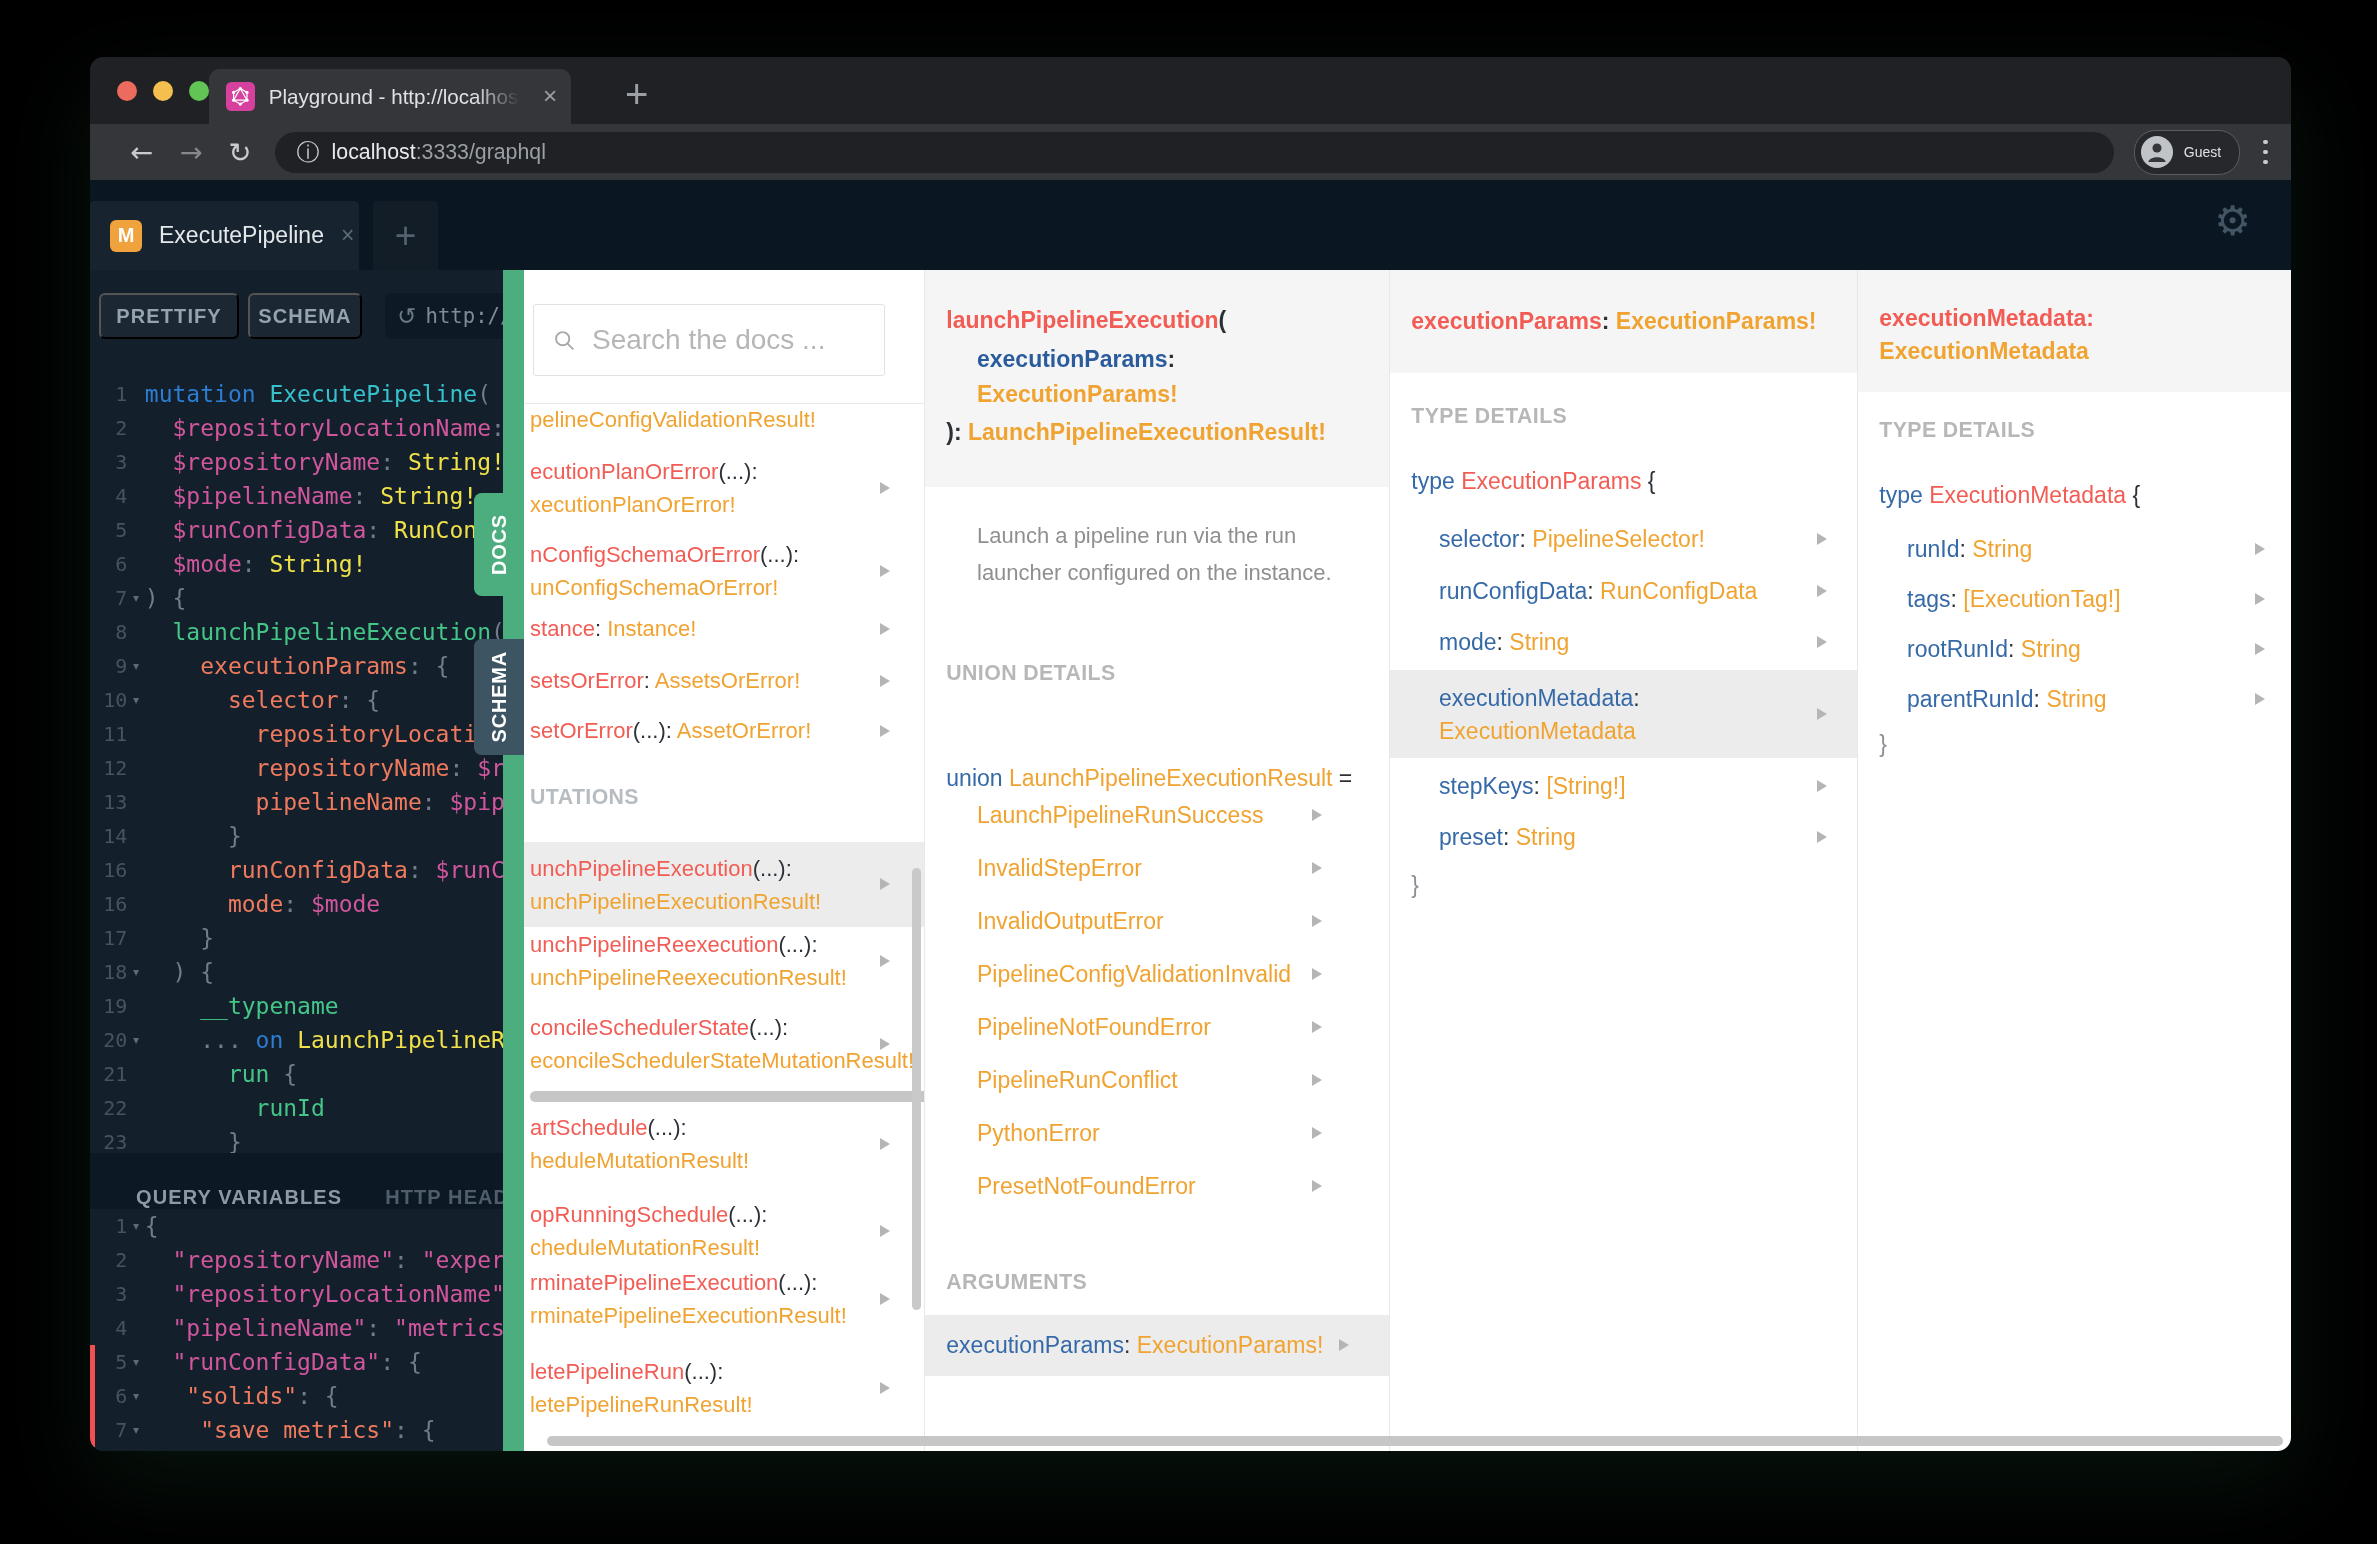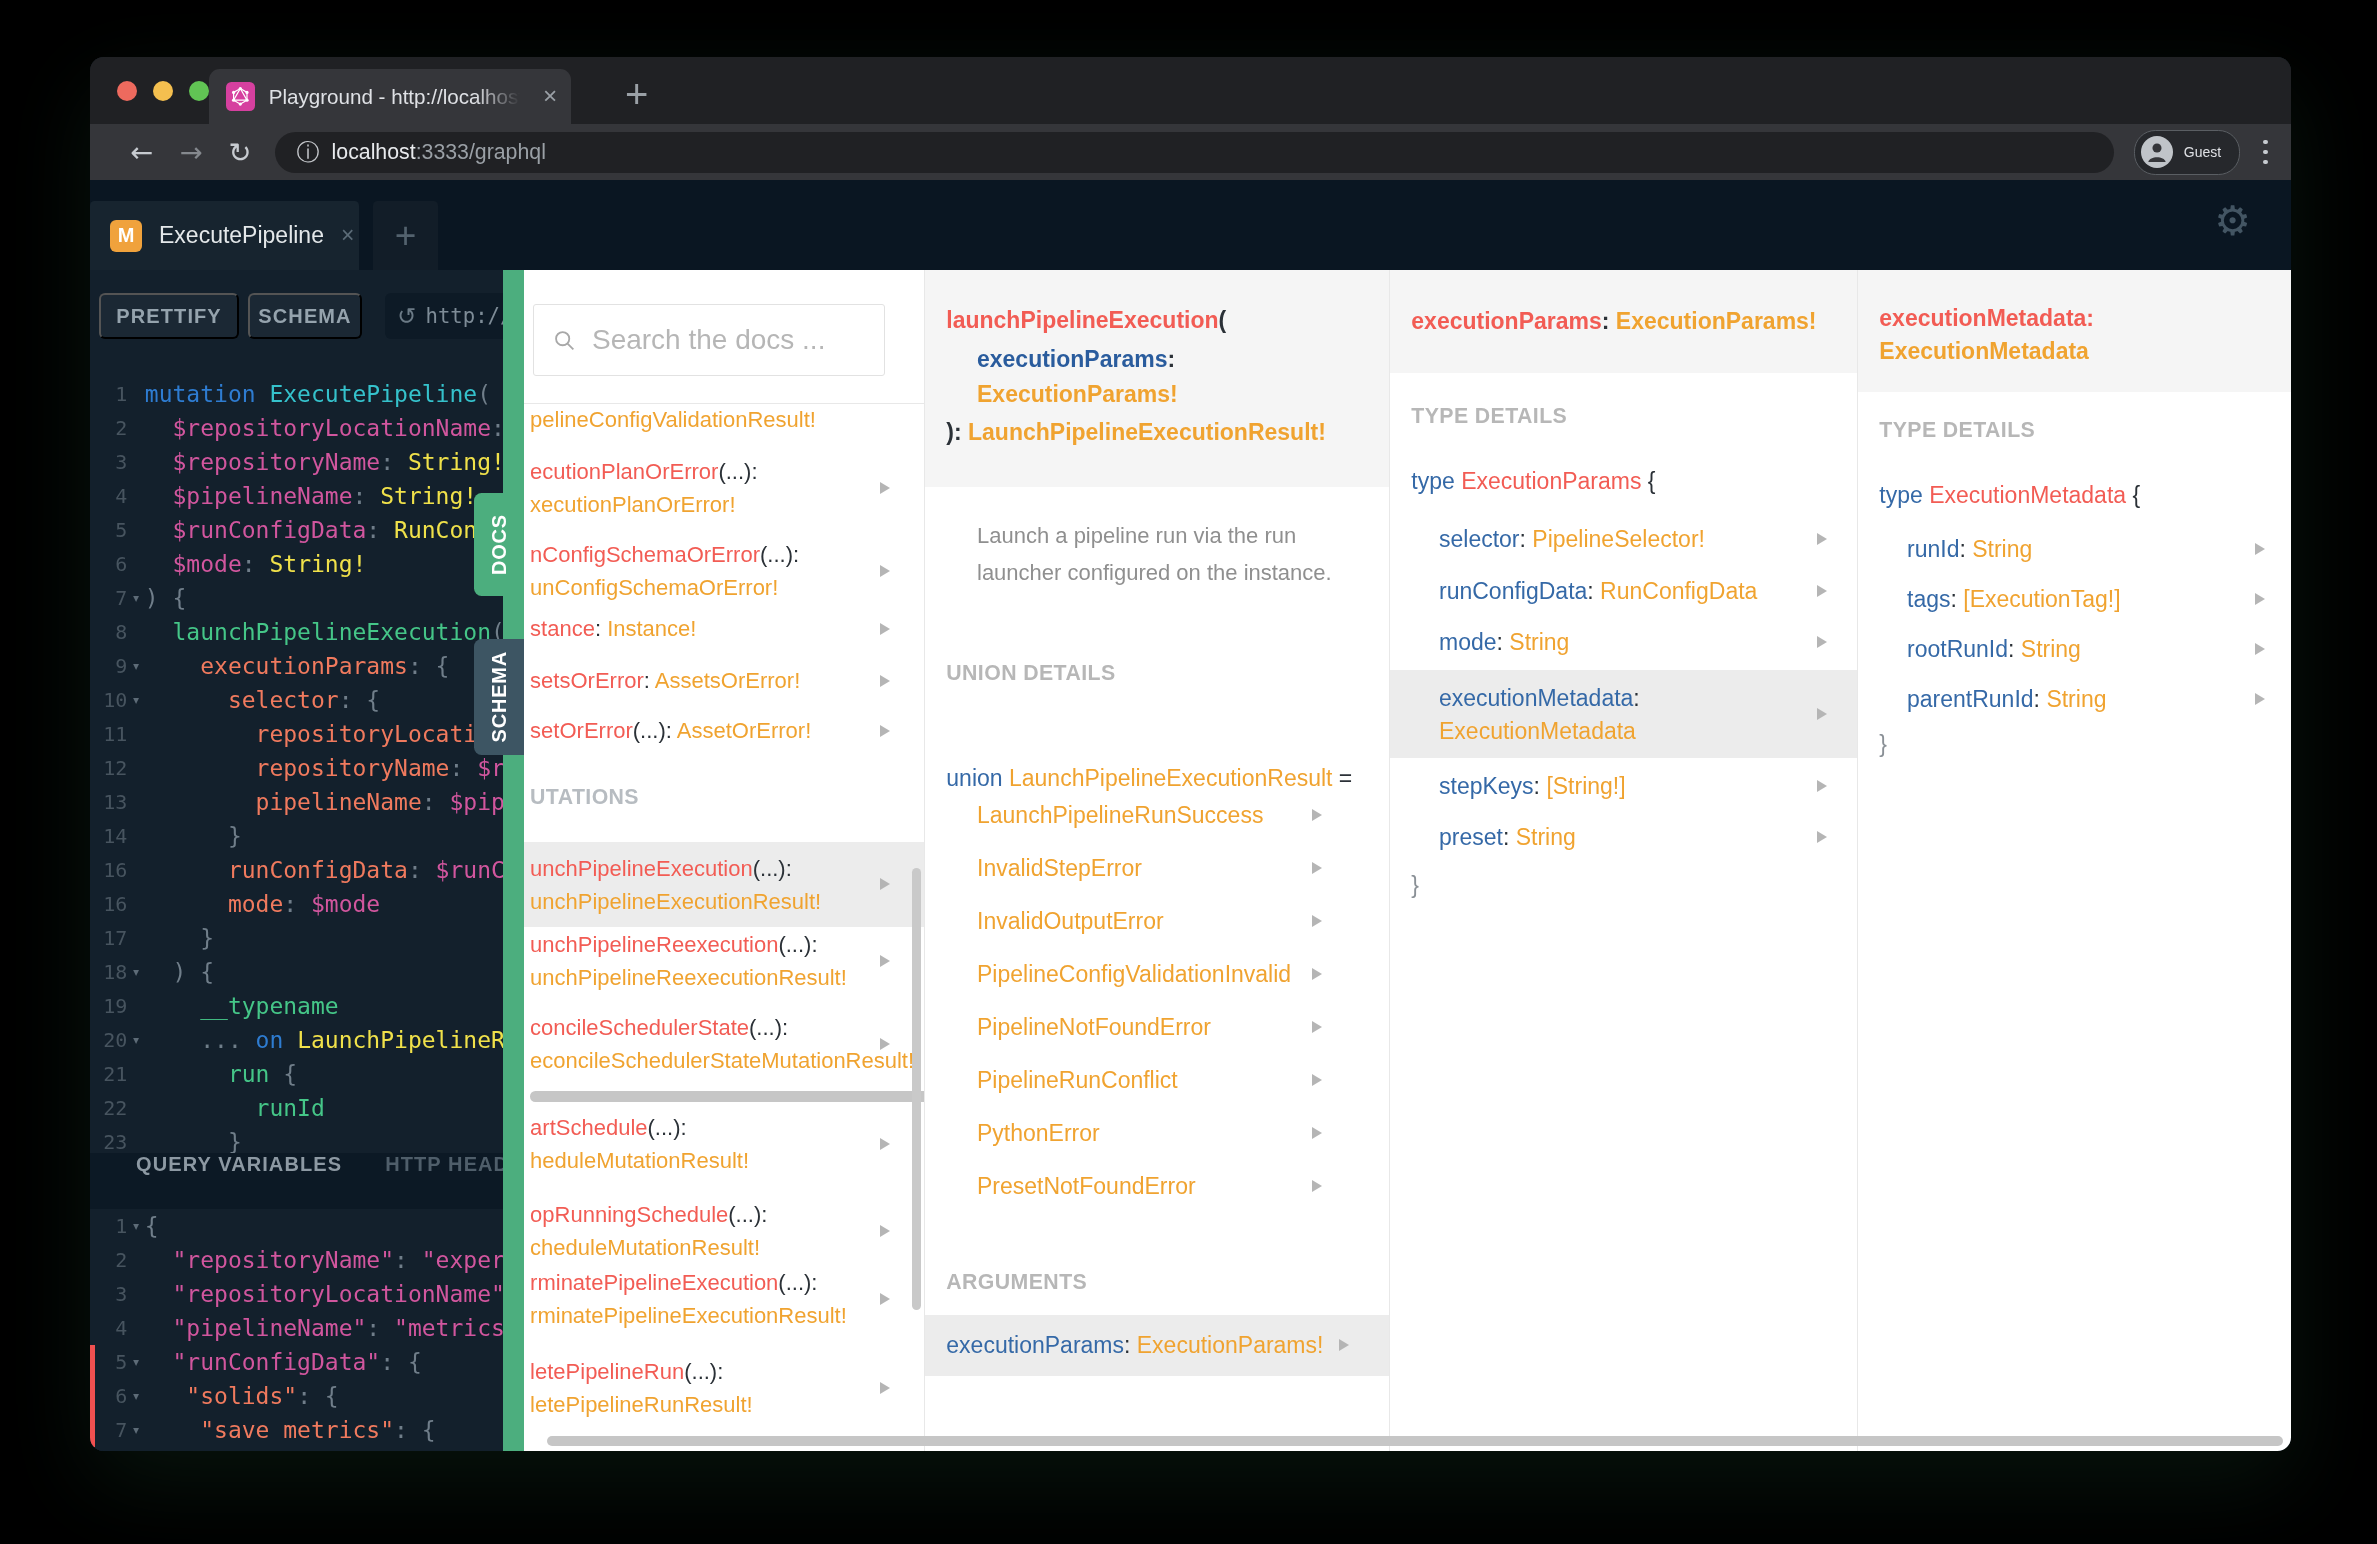--- a/index.html
+++ b/index.html
@@ -54,21 +54,21 @@
   #vars-editor{position:absolute;top:939px;left:0;right:0;bottom:0;overflow:hidden;}
   .eline{display:flex;height:34px;line-height:34px;}
   .emark{width:5.3px;flex:none;}
   .emark.on{background:#f05050;}
   .eln{width:32px;flex:none;text-align:right;color:#47545f;font-size:20px;}
   .efold{width:17.5px;flex:none;text-align:center;color:#5d6b77;font-size:15.2px;}
   .ecode{white-space:pre;font-size:23px;}
   .tk-k{color:#2e7cd1}.tk-o{color:#35c2cc}.tk-v{color:#d1569e}.tk-t{color:#f0e14a}
   .tk-p{color:#707e8a}.tk-f{color:#45c688}.tk-a{color:#f07a5e}.tk-m{color:#d1569e}.tk-s{color:#f07a5e}
 
-  .vars-bar{position:absolute;top:883px;left:0;right:0;height:56px;background:#0c1925;display:flex;align-items:flex-start;gap:43px;padding-left:46px;box-sizing:border-box;}
+  .vars-bar{position:absolute;top:883px;left:0;right:0;height:56px;background:#0c1925;display:flex;align-items:flex-end;gap:43px;padding-left:46px;box-sizing:border-box;}
   .vlabel{font-size:20px;font-weight:bold;letter-spacing:1.1px;color:#8d99a3;white-space:nowrap;}
   .vlabel.dim{color:#4f5e6a;}
 
   
   .green-strip{position:absolute;left:413px;top:0;width:21.3px;height:100%;background:#4cae7e;}
   .side-tab{position:absolute;left:384px;width:50px;border-radius:7.6px 0 0 7.6px;display:flex;align-items:center;justify-content:center;z-index:6;}
   .side-tab span{writing-mode:vertical-rl;transform:rotate(180deg);color:#fff;font-weight:bold;font-size:20px;letter-spacing:0.8px;}
   .docs-side-tab{top:223px;height:103px;background:#4cae7e;}
   .schema-side-tab{top:369px;height:116px;background:#3d5563;}
 

